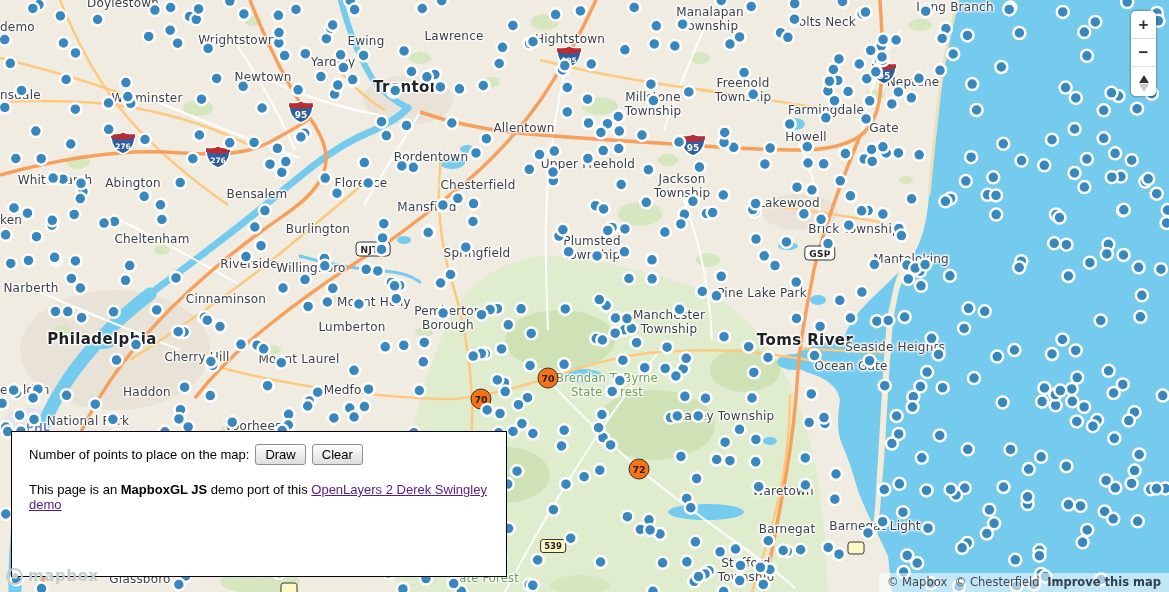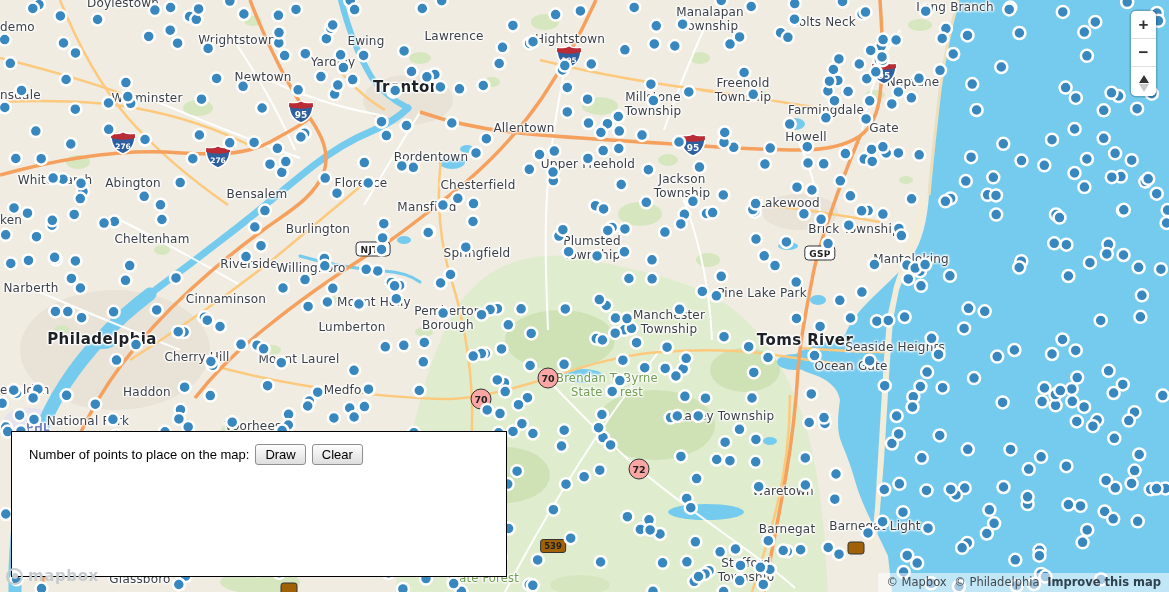--- a/index.html
+++ b/index.html
@@ -9,25 +9,25 @@
   #dots{position:absolute;left:0;top:0;z-index:3;pointer-events:none;}
   .lbl{position:absolute;transform:translate(-50%,-50%);white-space:pre-line;text-align:center;
        color:#3b3f46;font-size:12px;line-height:1.18;letter-spacing:.2px;
        text-shadow:0 0 2px #fff,0 0 2px #fff,0 0 3px #fff,1px 1px 2px #fff,-1px -1px 2px #fff,1px -1px 2px #fff,-1px 1px 2px #fff;}
   .lbl.city{font-size:15px;font-weight:bold;color:#1d2025;letter-spacing:.4px;}
   .lbl.park{color:#6f9e4f;font-size:11.5px;}
   .lbl.apt{color:#7083c4;font-weight:bold;font-size:10.5px;}
   .lbl.frag{transform:translate(0,-50%);}
   .shield{position:absolute;transform:translate(-50%,-50%);display:flex;align-items:center;justify-content:center;
           font-family:"DejaVu Sans",sans-serif;}
-  .sh-c{width:19px;height:19px;border:1.6px solid #333;border-radius:50%;background:#fca5a5;color:#222;
+  .sh-c{width:19px;height:19px;border:1.6px solid #333;border-radius:50%;background:#f97316;color:#222;
         font-size:9.5px;font-weight:bold;}
   .sh-r{border:1.6px solid #333;border-radius:4px;background:#fff;color:#222;font-size:9px;font-weight:bold;
         padding:1.5px 4px;letter-spacing:.3px;}
-  .sh-r2{border:1.3px solid #333;border-radius:3px;background:#a16207;color:#222;font-size:8.5px;font-weight:bold;
+  .sh-r2{border:1.3px solid #333;border-radius:3px;background:#fef9c3;color:#222;font-size:8.5px;font-weight:bold;
         padding:1px 3px;min-width:9px;min-height:9px;text-align:center;}
   
   .panel{position:absolute;left:11px;top:431px;width:496px;height:146px;background:#fff;border:1px solid #000;
          box-sizing:border-box;padding:12px 17px;z-index:6;font-family:"Liberation Sans",sans-serif;color:#000;}
   .panel h1{margin:6px 0 19px 0;font-size:23px;font-weight:bold;}
   .panel .row{display:flex;align-items:center;font-size:13px;margin-bottom:17px;}
   .panel input{width:148px;height:16px;border:1px solid #767676;font-size:13px;padding:1px 3px;margin-left:5px;
                font-family:inherit;}
   .panel button{margin-left:6px;font-size:13px;padding:2px 9px;background:linear-gradient(#fdfdfd,#dedede);
                 border:1px solid #8f8f8f;border-radius:3px;font-family:inherit;cursor:pointer;color:#000;}
@@ -1041,25 +1041,26 @@
       <span class="tri-dn"></span>
     </button>
   </div>
 
   <div class="panel">
     <div class="row">
       <label>Number of points to place on the map:</label>
       <button>Draw</button>
       <button>Clear</button>
     </div>
+    <p class="foot"><span>This page is an </span><b>MapboxGL JS</b><span> demo port of this </span><a href="#">OpenLayers 2 Derek Swingley demo</a></p>
   </div>
 
   <a class="logo" href="#">
     <span class="logo-icon"></span>
     <span>mapbox</span>
   </a>
 
   <div class="attrib">
     <span>© Mapbox</span>
-    <span>© Philadelphia</span>
+    <span>© Chesterfield</span>
     <a href="#">Improve this map</a>
   </div>
 </div>
 
 </body></html>

